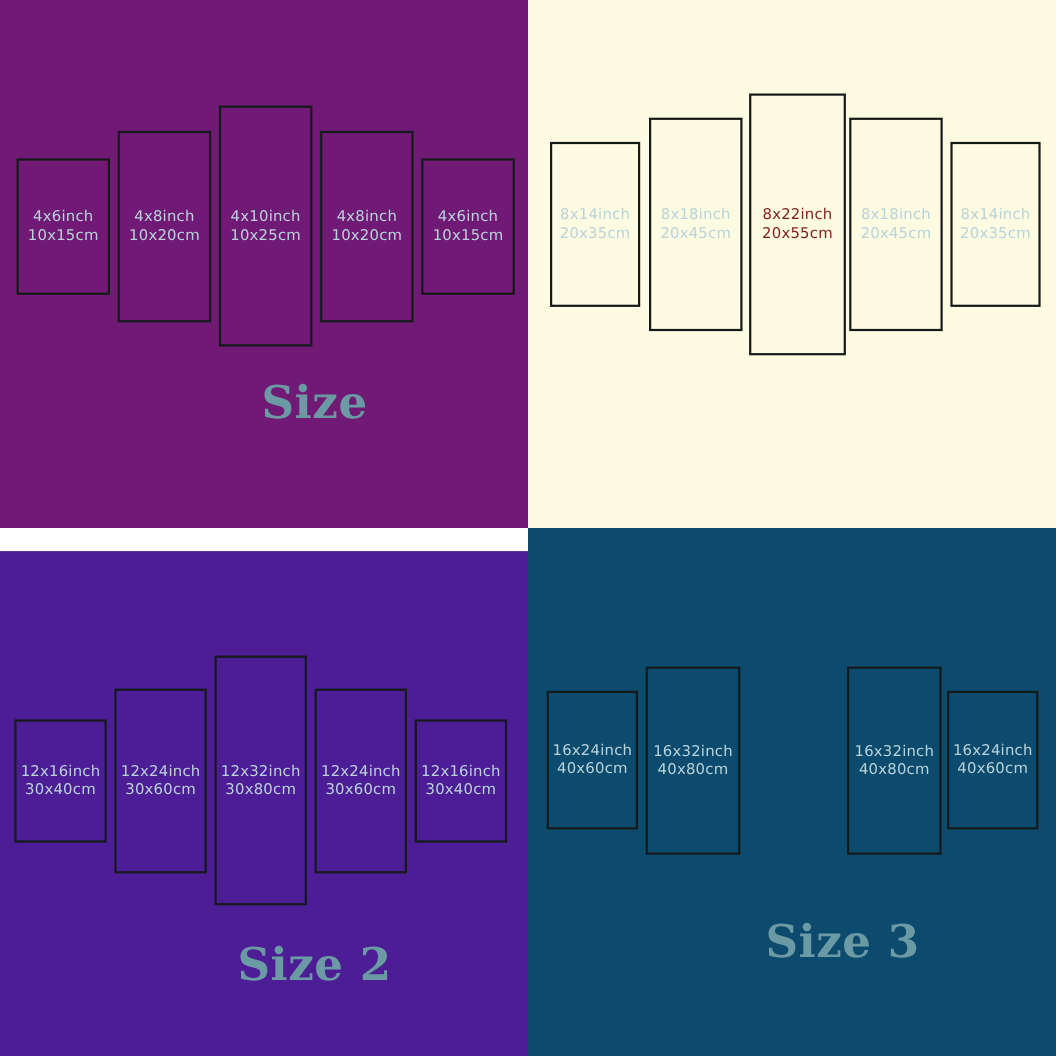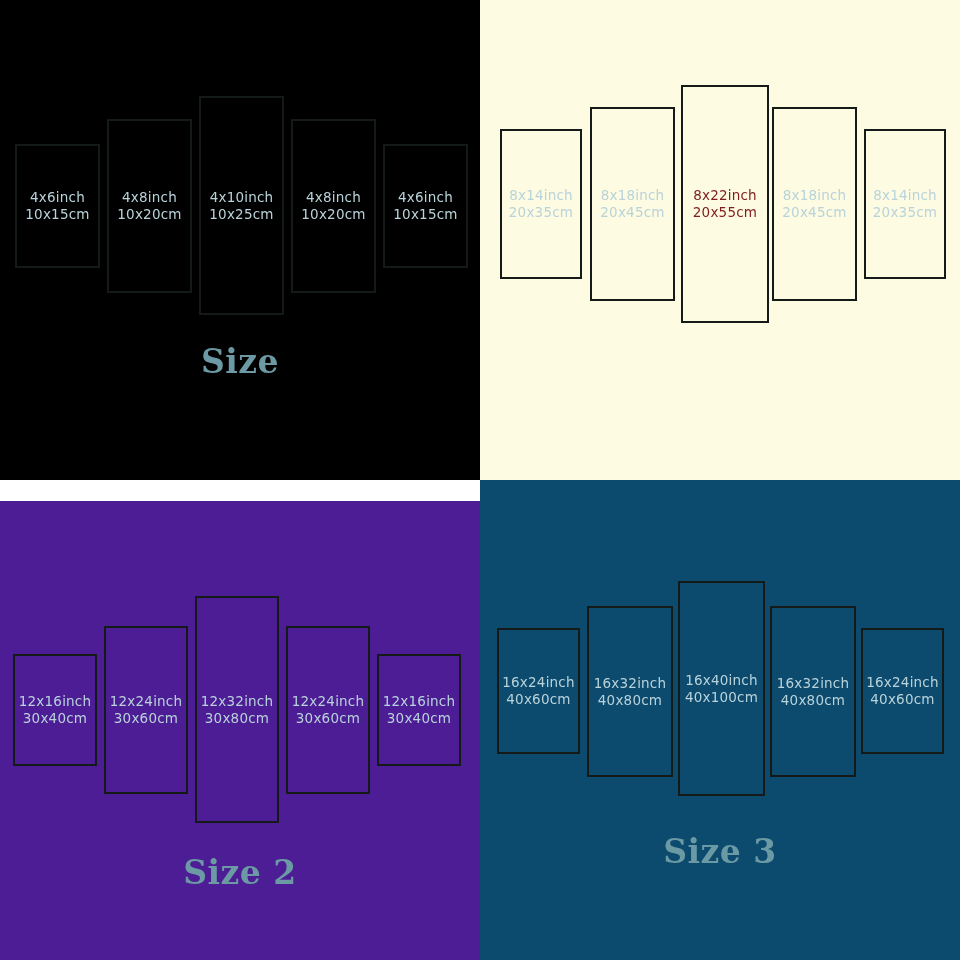--- a/index.html
+++ b/index.html
@@ -53,35 +53,36 @@
   .panel-label .inch-line { display: block; }
   .panel-label .cm-line { display: block; text-align: center; }
 
   .quad-title {
     position: absolute;
     left: 0;
     width: 480px;
     text-align: center;
     font-family: "DejaVu Serif", serif;
     font-weight: 700;
-    font-size: 33px;
+    font-size: 41px;
     color: #6b9aa5;
     letter-spacing: 0.5px;
+    padding-left: 46px;
   }
   #q0 .quad-title { top: 342px; }
   #q1 .quad-title { top: 342px; }
   #q2 .quad-title { top: 352px; }
   #q3 .quad-title { top: 352px; }
 </style>
 </head>
 <body>
 
 <div id="page">
 
-  <div class="quadrant" id="q0" style="background: #000000;">
+  <div class="quadrant" id="q0" style="background: #701a75;">
     <div class="panel-stage">
         <div class="panel" style="left: 15px; top: 144px; width: 85px; height: 124px; border-color: rgb(20, 26, 24);">
           <div class="panel-label" style="color: rgb(185, 211, 218);">
             <span class="inch-line">4x6inch</span>
             <span class="cm-line">10x15cm</span>
           </div>
         </div>
         <div class="panel" style="left: 107px; top: 119px; width: 85px; height: 174px; border-color: rgb(20, 26, 24);">
           <div class="panel-label" style="color: rgb(185, 211, 218);">
             <span class="inch-line">4x8inch</span>
@@ -188,26 +189,20 @@
             <span class="inch-line">16x24inch</span>
             <span class="cm-line">40x60cm</span>
           </div>
         </div>
         <div class="panel" style="left: 107px; top: 126px; width: 86px; height: 171px; border-color: rgb(20, 26, 24);">
           <div class="panel-label" style="color: rgb(185, 211, 218);">
             <span class="inch-line">16x32inch</span>
             <span class="cm-line">40x80cm</span>
           </div>
         </div>
-        <div class="panel" style="left: 198px; top: 101px; width: 87px; height: 215px; border-color: rgb(20, 26, 24);">
-          <div class="panel-label" style="color: rgb(185, 211, 218);">
-            <span class="inch-line">16x40inch</span>
-            <span class="cm-line">40x100cm</span>
-          </div>
-        </div>
         <div class="panel" style="left: 290px; top: 126px; width: 86px; height: 171px; border-color: rgb(20, 26, 24);">
           <div class="panel-label" style="color: rgb(185, 211, 218);">
             <span class="inch-line">16x32inch</span>
             <span class="cm-line">40x80cm</span>
           </div>
         </div>
         <div class="panel" style="left: 381px; top: 148px; width: 83px; height: 126px; border-color: rgb(20, 26, 24);">
           <div class="panel-label" style="color: rgb(185, 211, 218);">
             <span class="inch-line">16x24inch</span>
             <span class="cm-line">40x60cm</span>

